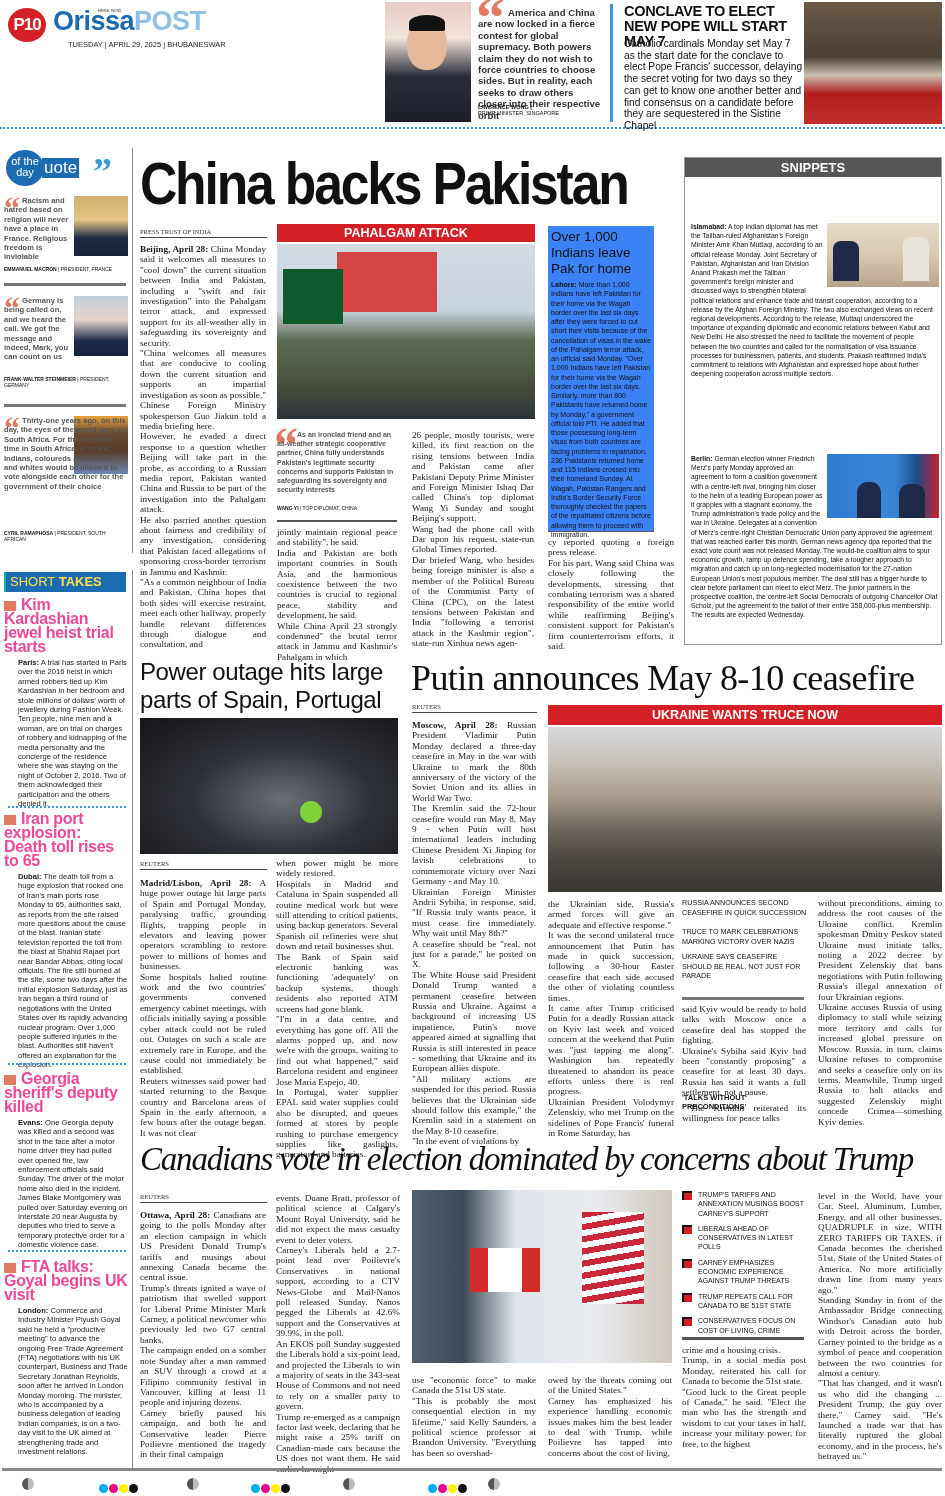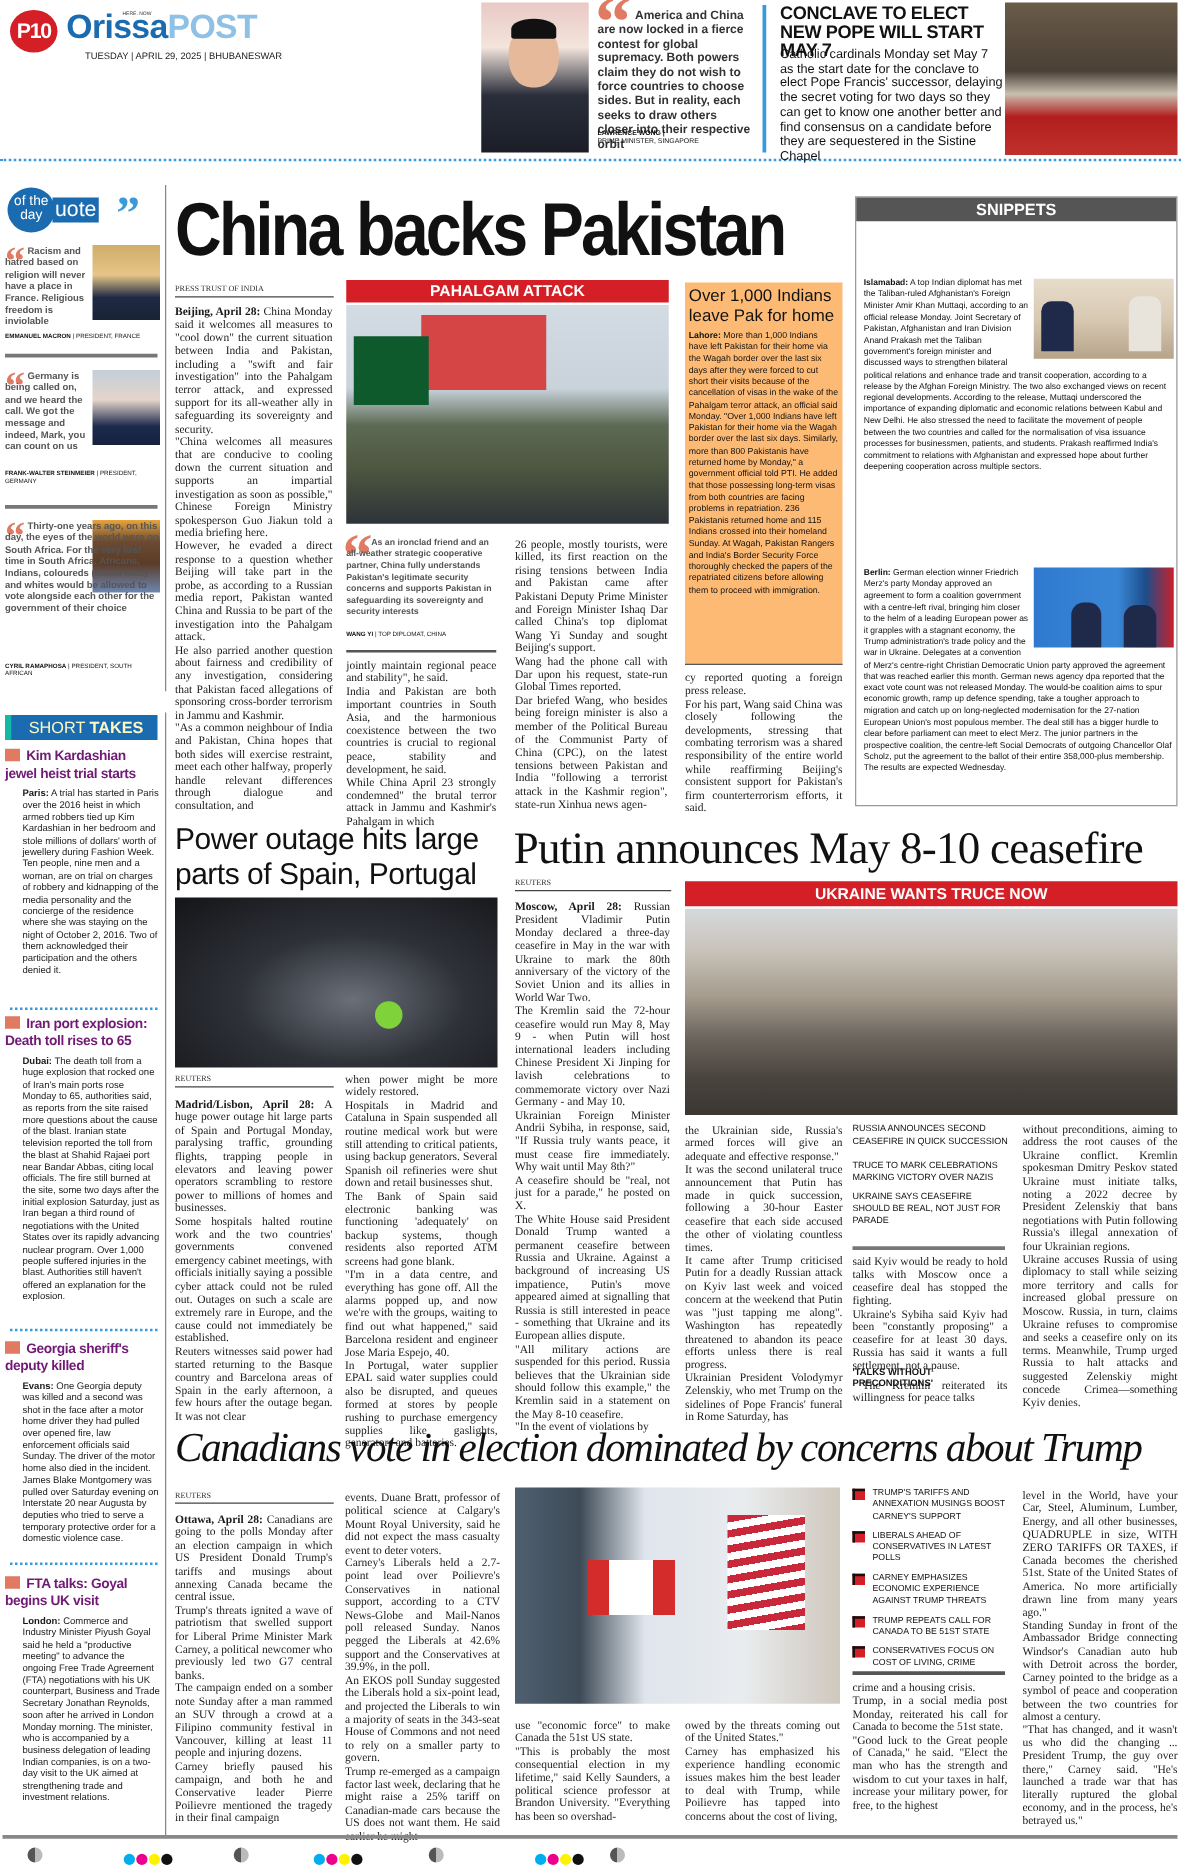--- a/index.html
+++ b/index.html
@@ -6,21 +6,21 @@
 body{width:945px;height:1496px;background:#fff;font-family:"Liberation Serif",serif;color:#1a1a1a;position:relative;overflow:hidden}
 .abs{position:absolute}
 .sans{font-family:"Liberation Sans",sans-serif}
 .serif{font-family:"Liberation Serif",serif}
 .dots{border-top:2px dotted #3a9ad9;height:0}
 .body-text{font-size:9.2px;line-height:10.4px;text-align:justify;hyphens:auto}
 .sans-text{font-family:"Liberation Sans",sans-serif;font-size:7.6px;line-height:9.4px}
 .photo{overflow:hidden}
 .redbar{background:#d51f26;color:#fff;font-family:"Liberation Sans",sans-serif;font-weight:bold;text-align:center}
 .bullet-sq{display:inline-block;width:12px;height:10px;background:#e07a63;margin-right:5px;vertical-align:-1px}
-.st-head{font-family:"Liberation Sans",sans-serif;font-weight:bold;font-size:11px;line-height:14px;color:#701a75;letter-spacing:-.3px}
+.st-head{font-family:"Liberation Sans",sans-serif;font-weight:bold;font-size:16px;line-height:14px;color:#ec4899;letter-spacing:-.3px}
 .quote-mark{color:#e07a63;font-family:"Liberation Serif",serif;font-weight:bold}
 .cmyk span{display:inline-block;width:9px;height:9px;border-radius:50%;margin-right:1px}
 .reg{width:12px;height:12px;border-radius:50%;background:linear-gradient(90deg,#555 50%,#bbb 50%);display:inline-block}
 </style>
 </head>
 <body>
 
 <div class="abs" style="left:0;top:0;width:380px;height:128px">
   <div class="abs sans" style="left:8px;top:8px;width:38px;height:34px;border-radius:50%;background:#d51f26;color:#fff;font-weight:bold;font-size:17px;line-height:34px;text-align:center;letter-spacing:-1px">P10</div>
   <div class="abs sans" style="left:98px;top:8px;font-size:4px;color:#333">HERE. NOW</div>
@@ -73,21 +73,21 @@
 
   <div class="abs" style="left:4px;top:268px;width:124px">
     <div class="abs quote-mark" style="left:0;top:-6px;font-size:32px">“</div>
     <div class="abs photo" style="left:70px;top:0;width:54px;height:58px;background:linear-gradient(180deg,#e8a43c 0%,#6a4a32 30%,#5a3c28 60%,#6d86b0 100%)"></div>
     <div class="sans-text" style="position:absolute;left:0;top:0;width:124px;font-weight:bold;color:#555;text-indent:18px;padding-right:0">Thirty-one years ago, on this day, the eyes of the world were on South Africa. For the very first time in South Africa, Africans, Indians, coloureds (mixed race) and whites would be allowed to vote alongside each other for the government of their choice</div>
     <div class="abs sans" style="left:0;top:114px;font-size:5px;color:#111;width:120px"><b>CYRIL RAMAPHOSA</b> | <span>PRESIDENT, SOUTH AFRICAN</span></div>
   </div>
 </div>
 
 <div class="abs" style="left:0;top:570px;width:133px;height:900px;border-right:1px solid #888">
-  <div class="abs sans" style="left:4px;top:2px;width:122px;height:20px;background:#1b6bb0;border-left:5px solid #14b8a6;color:#fef9c3;font-size:13px;line-height:20px;padding-left:14px">
+  <div class="abs sans" style="left:4px;top:2px;width:122px;height:20px;background:#1b6bb0;border-left:2px solid #14b8a6;color:#fde047;font-size:13px;line-height:20px;padding-left:4px">
     <span>SHORT</span> <b>TAKES</b>
   </div>
 
   <div class="abs" style="left:4px;top:28px;width:124px">
     <div class="st-head"><span class="bullet-sq"></span><span>Kim Kardashian jewel heist trial starts</span></div>
     <div class="sans-text" style="margin-top:4px;padding-left:14px"><b>Paris:</b> <span>A trial has started in Paris over the 2016 heist in which armed robbers tied up Kim Kardashian in her bedroom and stole millions of dollars' worth of jewellery during Fashion Week. Ten people, nine men and a woman, are on trial on charges of robbery and kidnapping of the media personality and the concierge of the residence where she was staying on the night of October 2, 2016. Two of them acknowledged their participation and the others denied it.</span></div>
   </div>
   <div class="abs dots" style="left:8px;top:236px;width:118px"></div>
 
   <div class="abs" style="left:4px;top:242px;width:124px">
@@ -127,21 +127,21 @@
 <div class="abs sans" style="left:277px;top:430px;width:118px;font-size:7px;line-height:9.2px;font-weight:bold;color:#555;text-indent:20px">As an ironclad friend and an all-weather strategic cooperative partner, China fully understands Pakistan's legitimate security concerns and supports Pakistan in safeguarding its sovereignty and security interests</div>
 <div class="abs sans" style="left:277px;top:505px;font-size:5px;color:#111"><b>WANG YI</b> | <span>TOP DIPLOMAT, CHINA</span></div>
 <div class="abs" style="left:277px;top:520px;width:120px;height:2px;background:#555"></div>
 <div class="abs body-text" style="left:277px;top:527px;width:120px;white-space:pre-line">jointly maintain regional peace and stability", he said.
 India and Pakistan are both important countries in South Asia, and the harmonious coexistence between the two countries is crucial to regional peace, stability and development, he said.
 While China April 23 strongly condemned" the brutal terror attack in Jammu and Kashmir's Pahalgam in which</div>
 <div class="abs body-text" style="left:412px;top:430px;width:122px;white-space:pre-line">26 people, mostly tourists, were killed, its first reaction on the rising tensions between India and Pakistan came after Pakistani Deputy Prime Minister and Foreign Minister Ishaq Dar called China's top diplomat Wang Yi Sunday and sought Beijing's support.
 Wang had the phone call with Dar upon his request, state-run Global Times reported.
 Dar briefed Wang, who besides being foreign minister is also a member of the Political Bureau of the Communist Party of China (CPC), on the latest tensions between Pakistan and India "following a terrorist attack in the Kashmir region", state-run Xinhua news agen-</div>
 
-<div class="abs" style="left:548px;top:226px;width:126px;height:306px;background:#fdba74;border-bottom:1.5px solid #555">
+<div class="abs" style="left:548px;top:226px;width:106px;height:306px;background:#3b82f6;border-bottom:1.5px solid #555">
   <div class="sans" style="padding:3px 3px 0;font-size:13.5px;line-height:16px;color:#111">Over 1,000 Indians leave Pak for home</div>
   <div class="sans" style="padding:3px 3px;font-size:7px;line-height:9.25px;color:#111"><b>Lahore:</b> <span>More than 1,000 Indians have left Pakistan for their home via the Wagah border over the last six days after they were forced to cut short their visits because of the cancellation of visas in the wake of the Pahalgam terror attack, an official said Monday. "Over 1,000 Indians have left Pakistan for their home via the Wagah border over the last six days. Similarly, more than 800 Pakistanis have returned home by Monday," a government official told PTI. He added that those possessing long-term visas from both countries are facing problems in repatriation. 236 Pakistanis returned home and 115 Indians crossed into their homeland Sunday. At Wagah, Pakistan Rangers and India's Border Security Force thoroughly checked the papers of the repatriated citizens before allowing them to proceed with immigration.</span></div>
 </div>
 <div class="abs body-text" style="left:548px;top:537px;width:126px;white-space:pre-line">cy reported quoting a foreign press release.
 For his part, Wang said China was closely following the developments, stressing that combating terrorism was a shared responsibility of the entire world while reaffirming Beijing's consistent support for Pakistan's firm counterterrorism efforts, it said.</div>
 
 <div class="abs" style="left:684px;top:157px;width:258px;height:488px;border:1px solid #999">
   <div class="sans" style="height:19px;background:#555;color:#fff;font-weight:bold;font-size:13px;line-height:19px;text-align:center">SNIPPETS</div>
   <div class="abs photo" style="left:142px;top:65px;width:112px;height:64px;background:linear-gradient(180deg,#e7dccb 0%,#d8c9b2 50%,#b6a38a 100%)">
     <div style="position:absolute;left:6px;top:18px;width:26px;height:40px;background:#1f2a4a;border-radius:8px 8px 0 0"></div>

